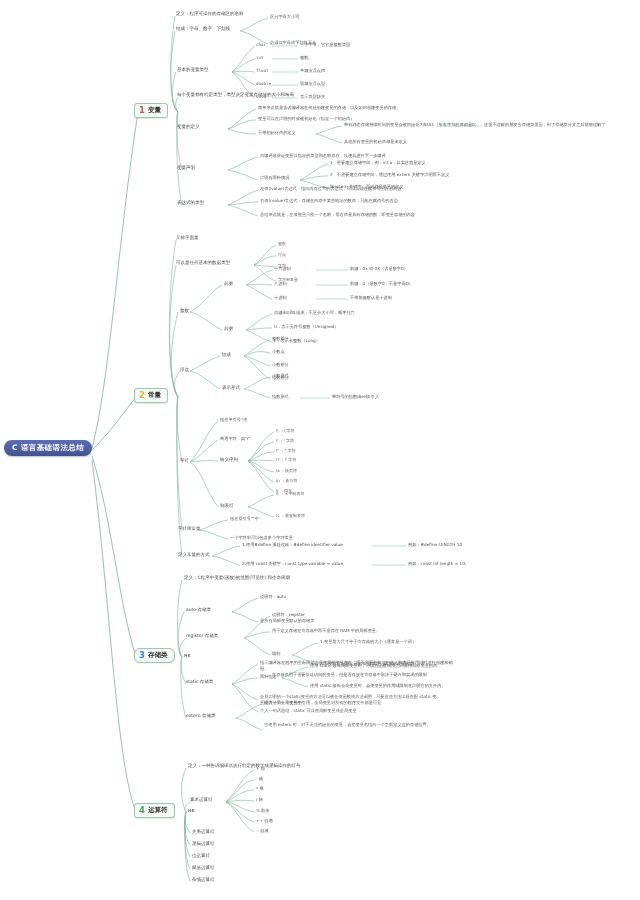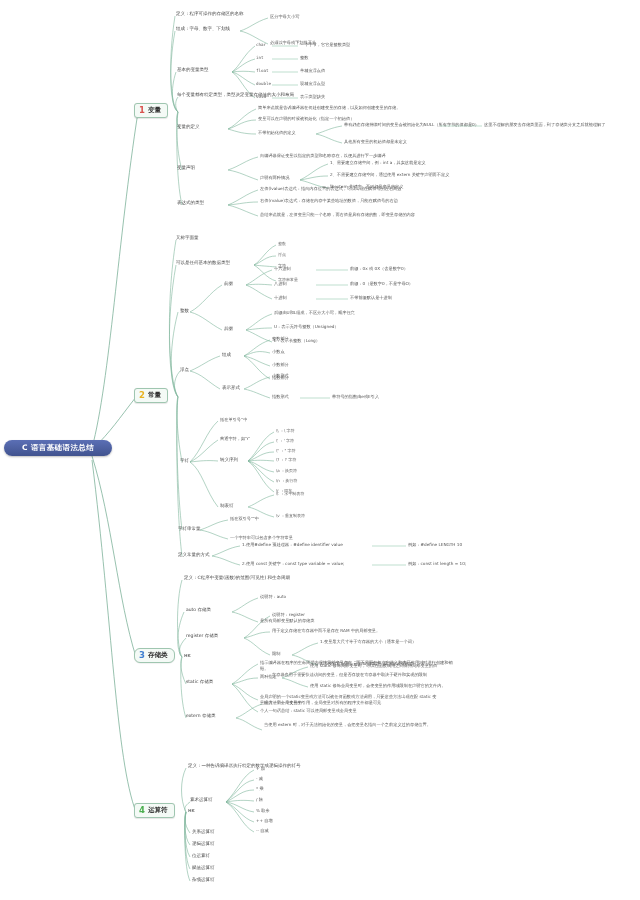--- a/index.html
+++ b/index.html
@@ -8,21 +8,21 @@
        color:#3a3a3a;}
   #stage{position:relative;width:640px;height:900px;}
   svg#wires{position:absolute;left:0;top:0;width:640px;height:900px;pointer-events:none;}
 
   .node{position:absolute;white-space:nowrap;line-height:1.05;}
 
   
   .root{
     left:4px;top:440px;
     background:linear-gradient(180deg,#5b6fb5 0%,#41538f 100%);
-    color:#fff;border-radius:9px;padding:4px 18px;
+    color:#fff;border-radius:9px;padding:4px 8px;
     font-size:7.5px;font-weight:bold;letter-spacing:.4px;
     box-shadow:0 1px 2px rgba(0,0,0,.25);
   }
   
   .b1{
     border:1px solid #9fc6b0;background:#f4faf6;border-radius:3px;
     padding:2px 6px 2px 4px;font-size:6.6px;font-weight:bold;color:#333;
     box-shadow:0 .5px 1px rgba(0,0,0,.10);
   }
   .b1 .num{font-size:8.5px;font-weight:bold;margin-right:3px;vertical-align:-1px;}

